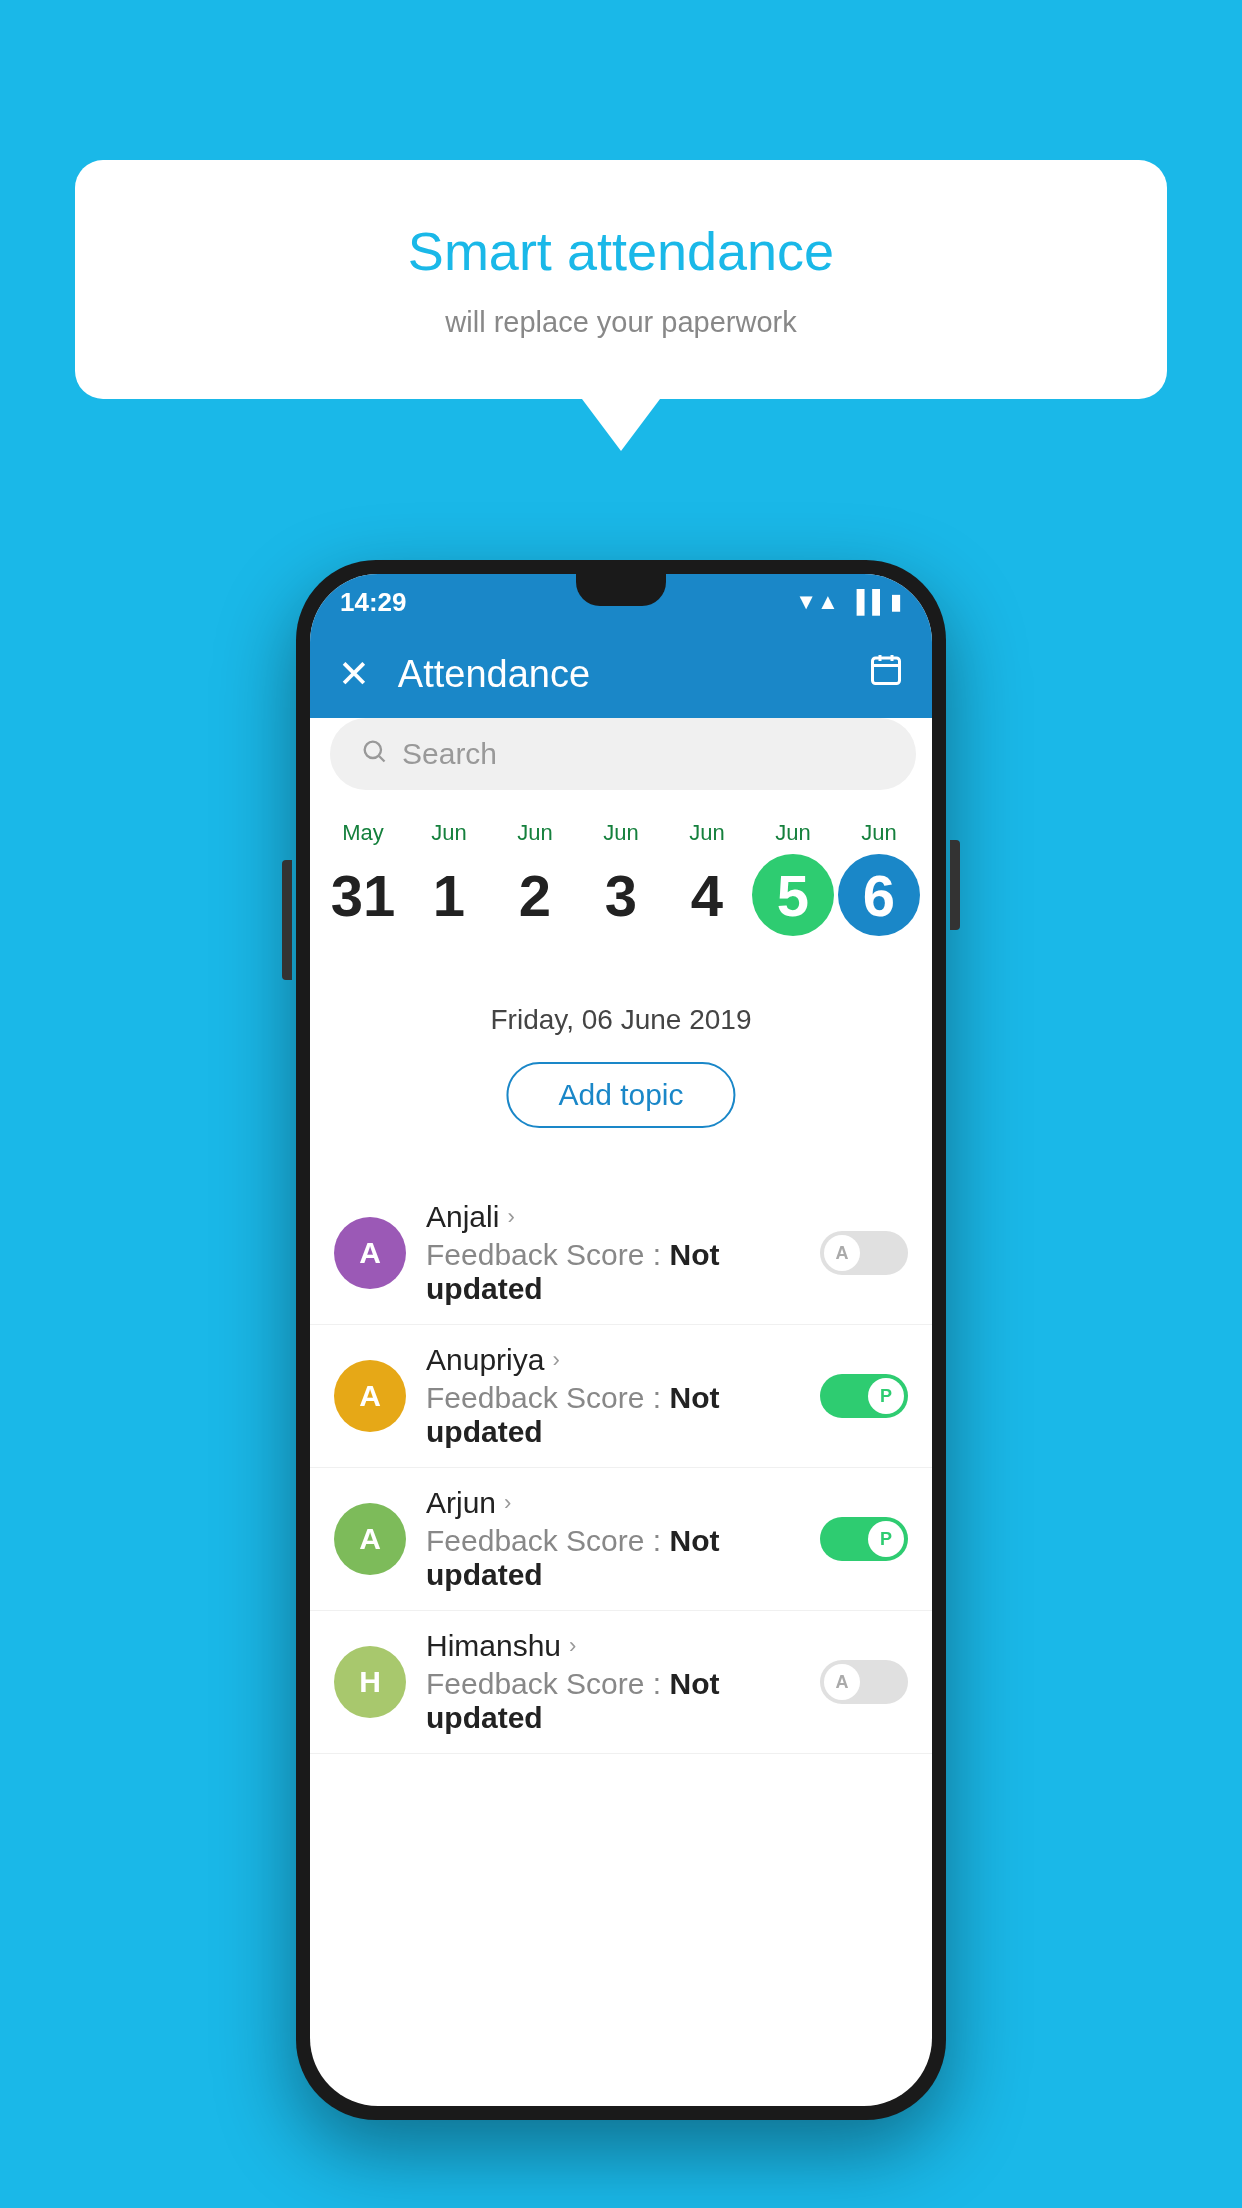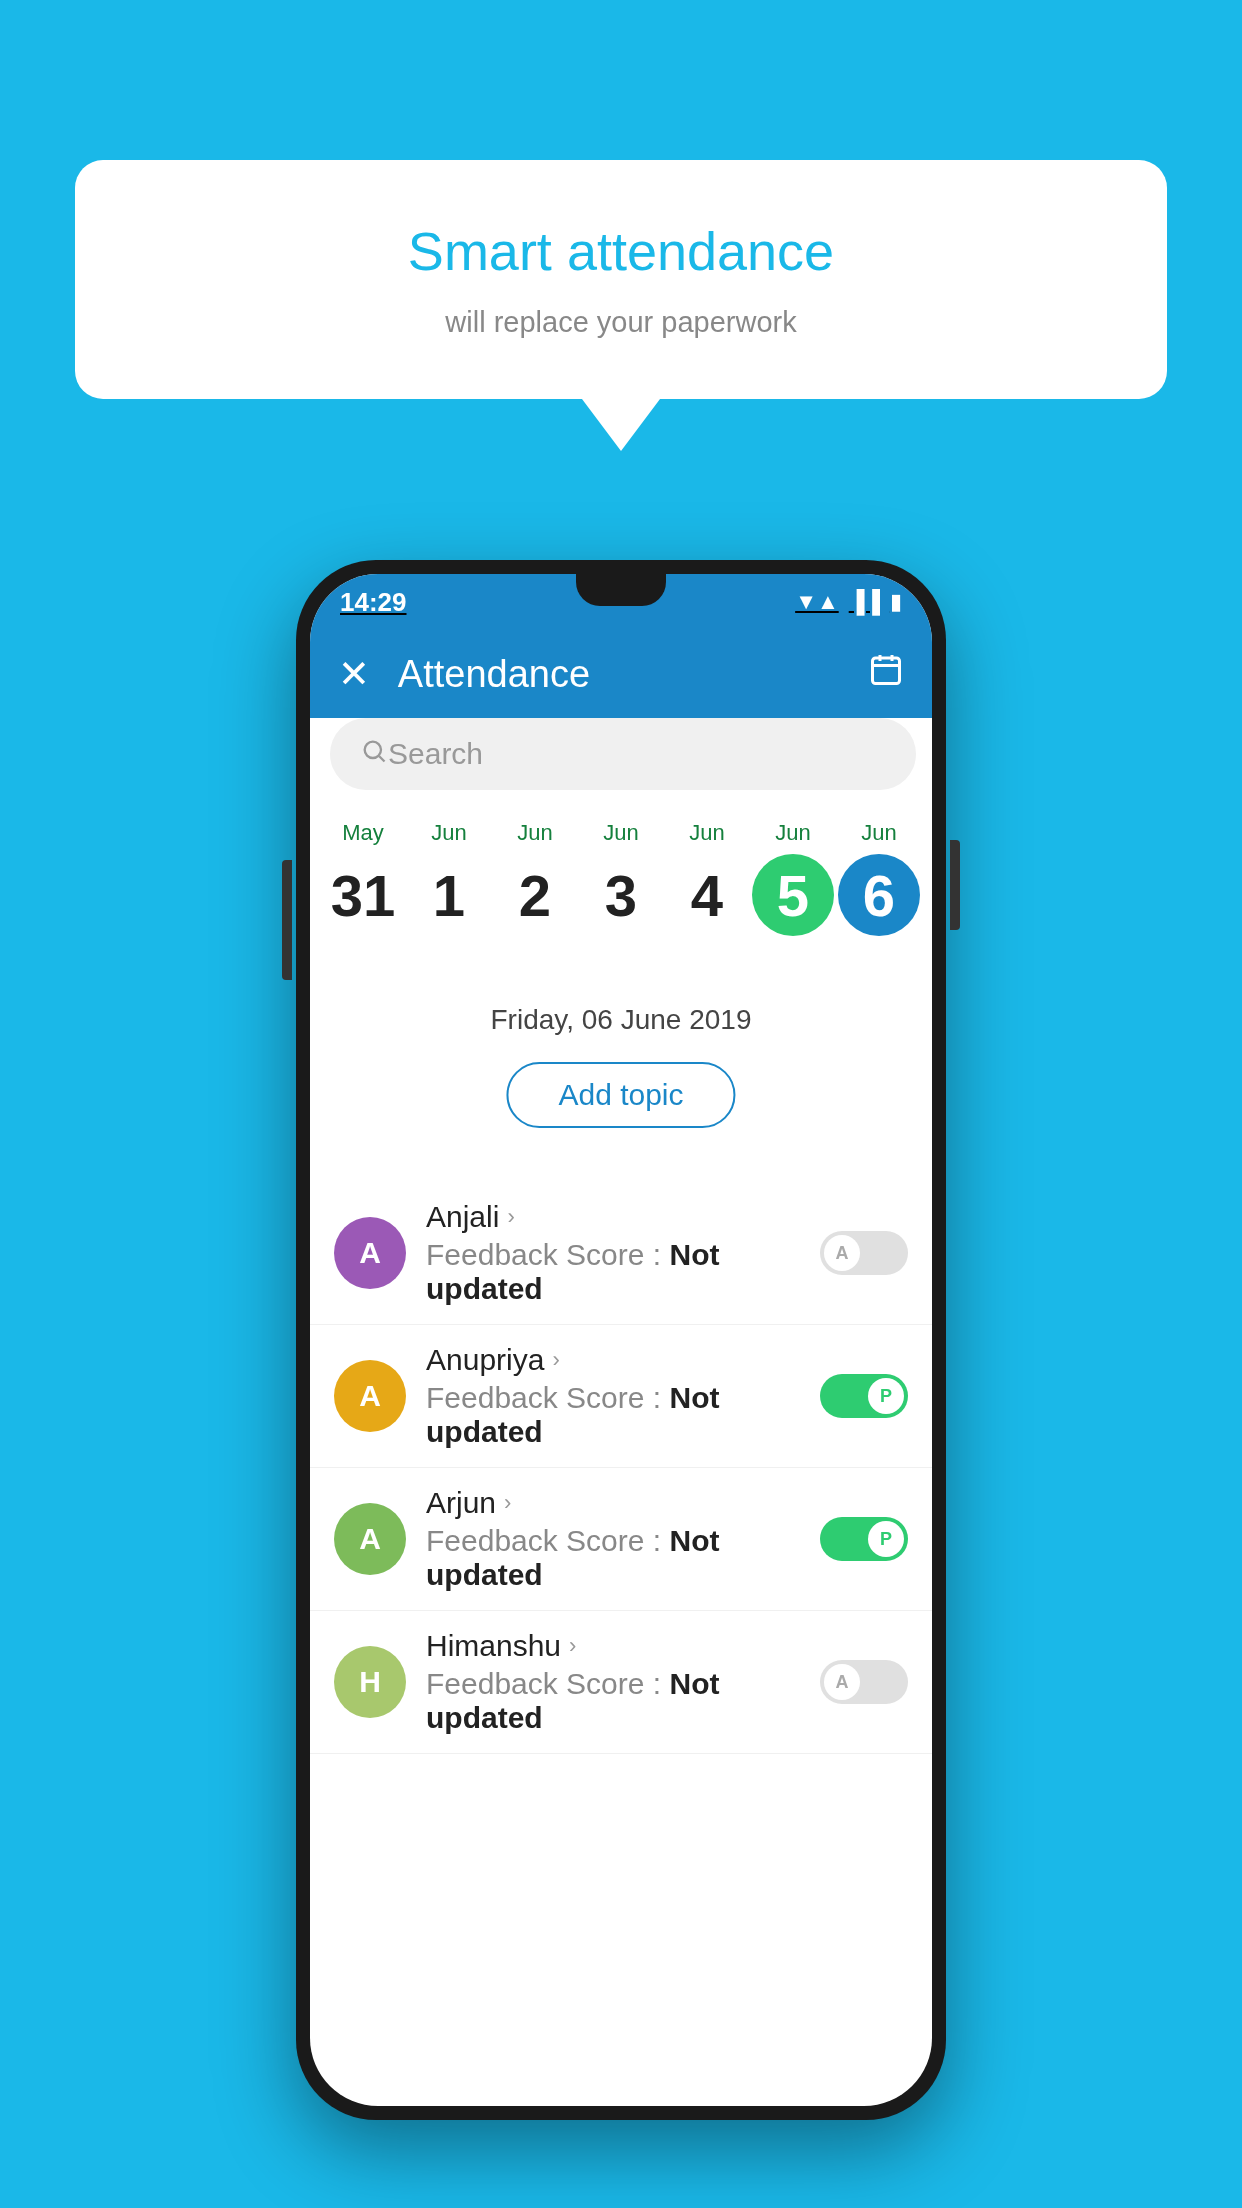--- a/index.html
+++ b/index.html
@@ -121,21 +121,20 @@
       top: 0;
       left: 0;
       right: 0;
       height: 56px;
       background: #1a87c8;
       display: flex;
       align-items: center;
       justify-content: space-between;
       padding: 0 30px;
       z-index: 10;
-      text-decoration: underline;
     }
     .status-time {
       color: white;
       font-size: 26px;
       font-weight: 600;
     }
     .status-icons {
       display: flex;
       align-items: center;
       gap: 10px;
@@ -181,21 +180,21 @@
       position: absolute;
       top: 144px;
       left: 20px;
       right: 16px;
       height: 72px;
       background: #f0f0f0;
       border-radius: 36px;
       display: flex;
       align-items: center;
       padding: 0 30px;
-      gap: 0;
+      gap: 14px;
     }
     .search-icon-svg {
       color: #999;
       font-size: 30px;
     }
     .search-text {
       color: #999;
       font-size: 30px;
     }
 

